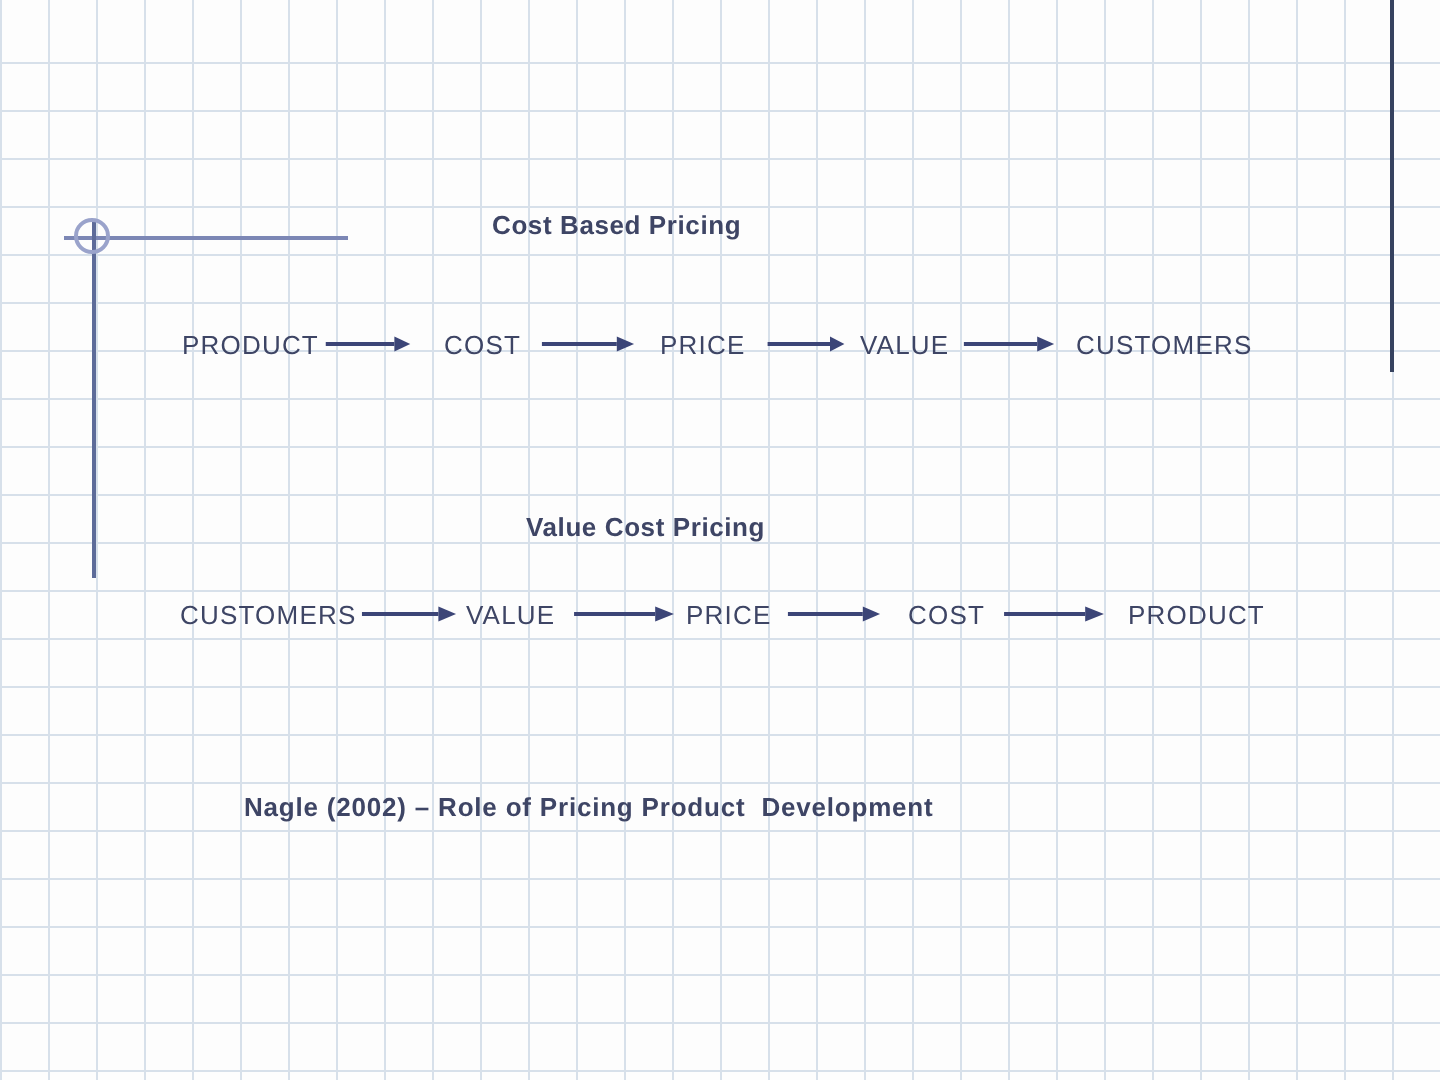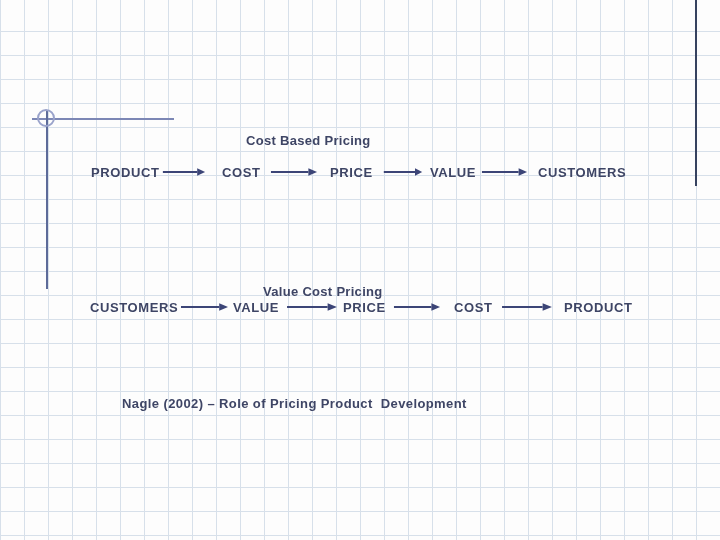--- a/index.html
+++ b/index.html
@@ -32,28 +32,28 @@
   .compass-circle {
     position: absolute; left: 37px; top: 109px; width: 18px; height: 18px;
     border: 2px solid #9aa3cb; border-radius: 50%;
     box-sizing: border-box; background: transparent;
   }
 
   
   .flow-title {
     position: absolute;
     font-size: 13px; font-weight: bold; color: #3e4565;
-    letter-spacing: 0.3px; white-space: pre; margin-top: 28px;
+    letter-spacing: 0.3px; white-space: pre;
   }
   .title-1 { left: 246px; top: 105px; }
   .title-2 { left: 263px; top: 256px; }
 
   .step {
     position: absolute;
-    font-size: 13px; font-weight: bold; color: #3e4565;
+    font-size: 13px; font-weight: normal; color: #3e4565;
     letter-spacing: 0.6px; white-space: pre;
   }
   
   .r1s0 { left: 91px;  top: 165px; }
   .r1s1 { left: 222px; top: 165px; }
   .r1s2 { left: 330px; top: 165px; }
   .r1s3 { left: 430px; top: 165px; }
   .r1s4 { left: 538px; top: 165px; }
   
   .r2s0 { left: 90px;  top: 300px; }

